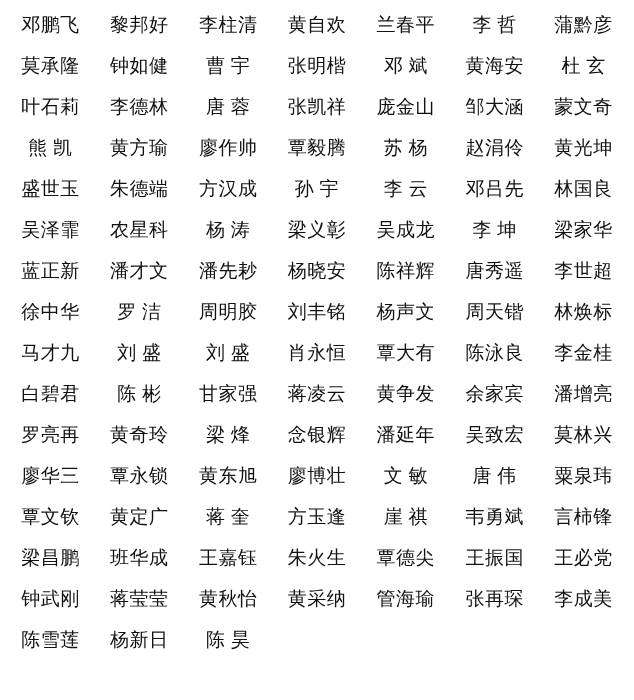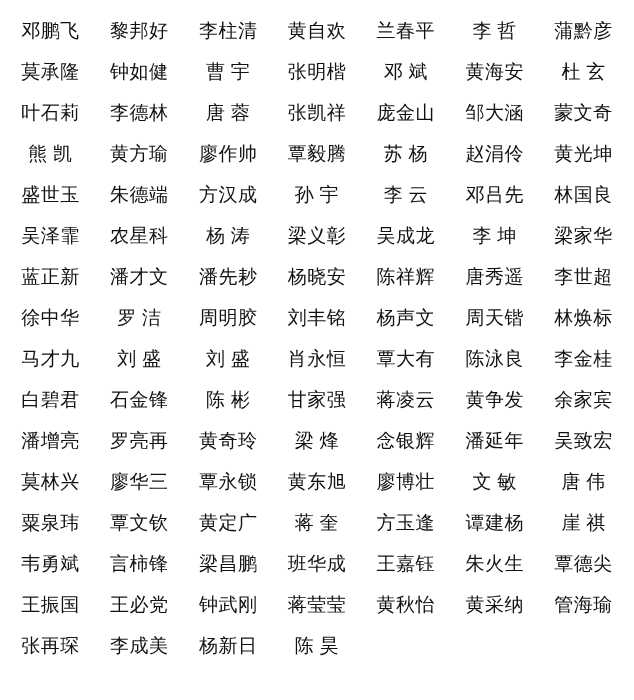--- a/index.html
+++ b/index.html
@@ -12,21 +12,21 @@
     height: 700px;
     font-family: "Liberation Serif", "DejaVu Serif", serif;
     color: #000000;
     overflow: hidden;
   }
   #name-grid {
     display: grid;
     grid-template-columns: repeat(7, 1fr);
     width: 634px;
     box-sizing: border-box;
-    padding: 10px 6px 0 6px;
+    padding: 4px 6px 0 6px;
   }
   .name-cell {
     height: 41px;
     line-height: 41px;
     text-align: center;
     font-size: 19px;
     letter-spacing: 0.5px;
     white-space: nowrap;
     color: #111111;
   }
@@ -92,21 +92,20 @@
     <div class="name-cell">周天锴</div>
     <div class="name-cell">林焕标</div>
     <div class="name-cell">马才九</div>
     <div class="name-cell">刘 盛</div>
     <div class="name-cell">刘 盛</div>
     <div class="name-cell">肖永恒</div>
     <div class="name-cell">覃大有</div>
     <div class="name-cell">陈泳良</div>
     <div class="name-cell">李金桂</div>
     <div class="name-cell">白碧君</div>
-    <div class="name-cell">石金锋</div>
     <div class="name-cell">陈 彬</div>
     <div class="name-cell">甘家强</div>
     <div class="name-cell">蒋凌云</div>
     <div class="name-cell">黄争发</div>
     <div class="name-cell">余家宾</div>
     <div class="name-cell">潘增亮</div>
     <div class="name-cell">罗亮再</div>
     <div class="name-cell">黄奇玲</div>
     <div class="name-cell">梁 烽</div>
     <div class="name-cell">念银辉</div>
@@ -117,33 +116,33 @@
     <div class="name-cell">覃永锁</div>
     <div class="name-cell">黄东旭</div>
     <div class="name-cell">廖博壮</div>
     <div class="name-cell">文 敏</div>
     <div class="name-cell">唐 伟</div>
     <div class="name-cell">粟泉玮</div>
     <div class="name-cell">覃文钦</div>
     <div class="name-cell">黄定广</div>
     <div class="name-cell">蒋 奎</div>
     <div class="name-cell">方玉逢</div>
-    <div class="name-cell">谭建杨</div>
     <div class="name-cell">崖 祺</div>
     <div class="name-cell">韦勇斌</div>
     <div class="name-cell">言柿锋</div>
     <div class="name-cell">梁昌鹏</div>
     <div class="name-cell">班华成</div>
     <div class="name-cell">王嘉钰</div>
     <div class="name-cell">朱火生</div>
     <div class="name-cell">覃德尖</div>
     <div class="name-cell">王振国</div>
     <div class="name-cell">王必党</div>
     <div class="name-cell">钟武刚</div>
     <div class="name-cell">蒋莹莹</div>
     <div class="name-cell">黄秋怡</div>
     <div class="name-cell">黄采纳</div>
     <div class="name-cell">管海瑜</div>
     <div class="name-cell">张再琛</div>
     <div class="name-cell">李成美</div>
+    <div class="name-cell">陈雪莲</div>
     <div class="name-cell">杨新日</div>
     <div class="name-cell">陈 昊</div>
   </div>
 
 </body></html>

